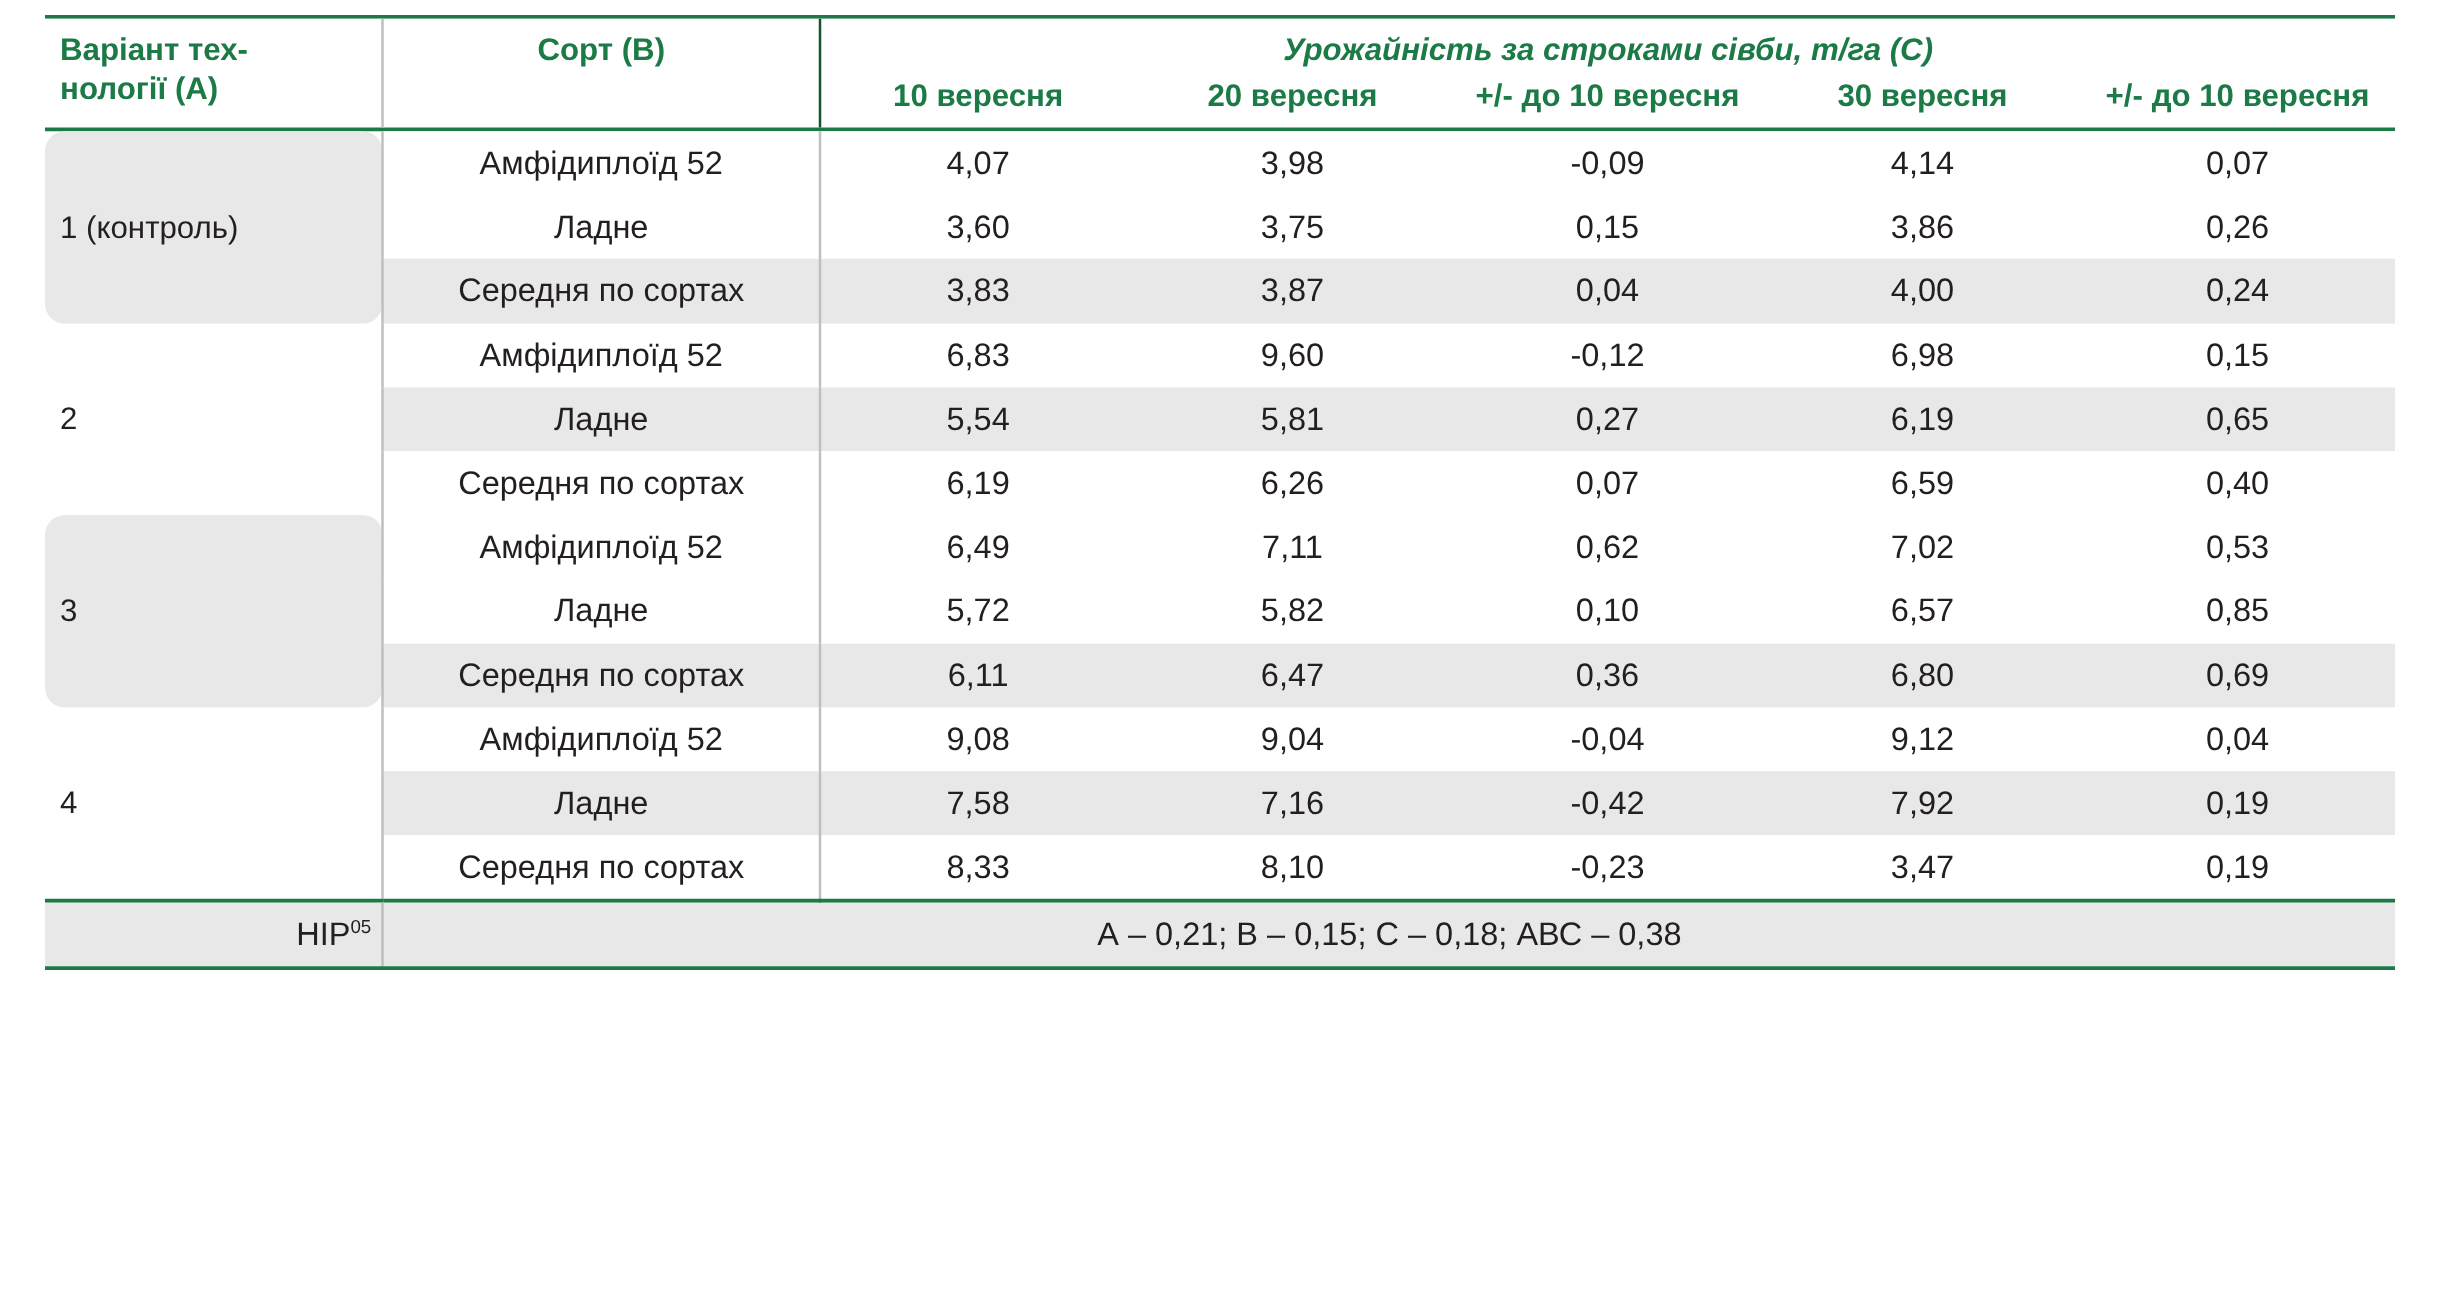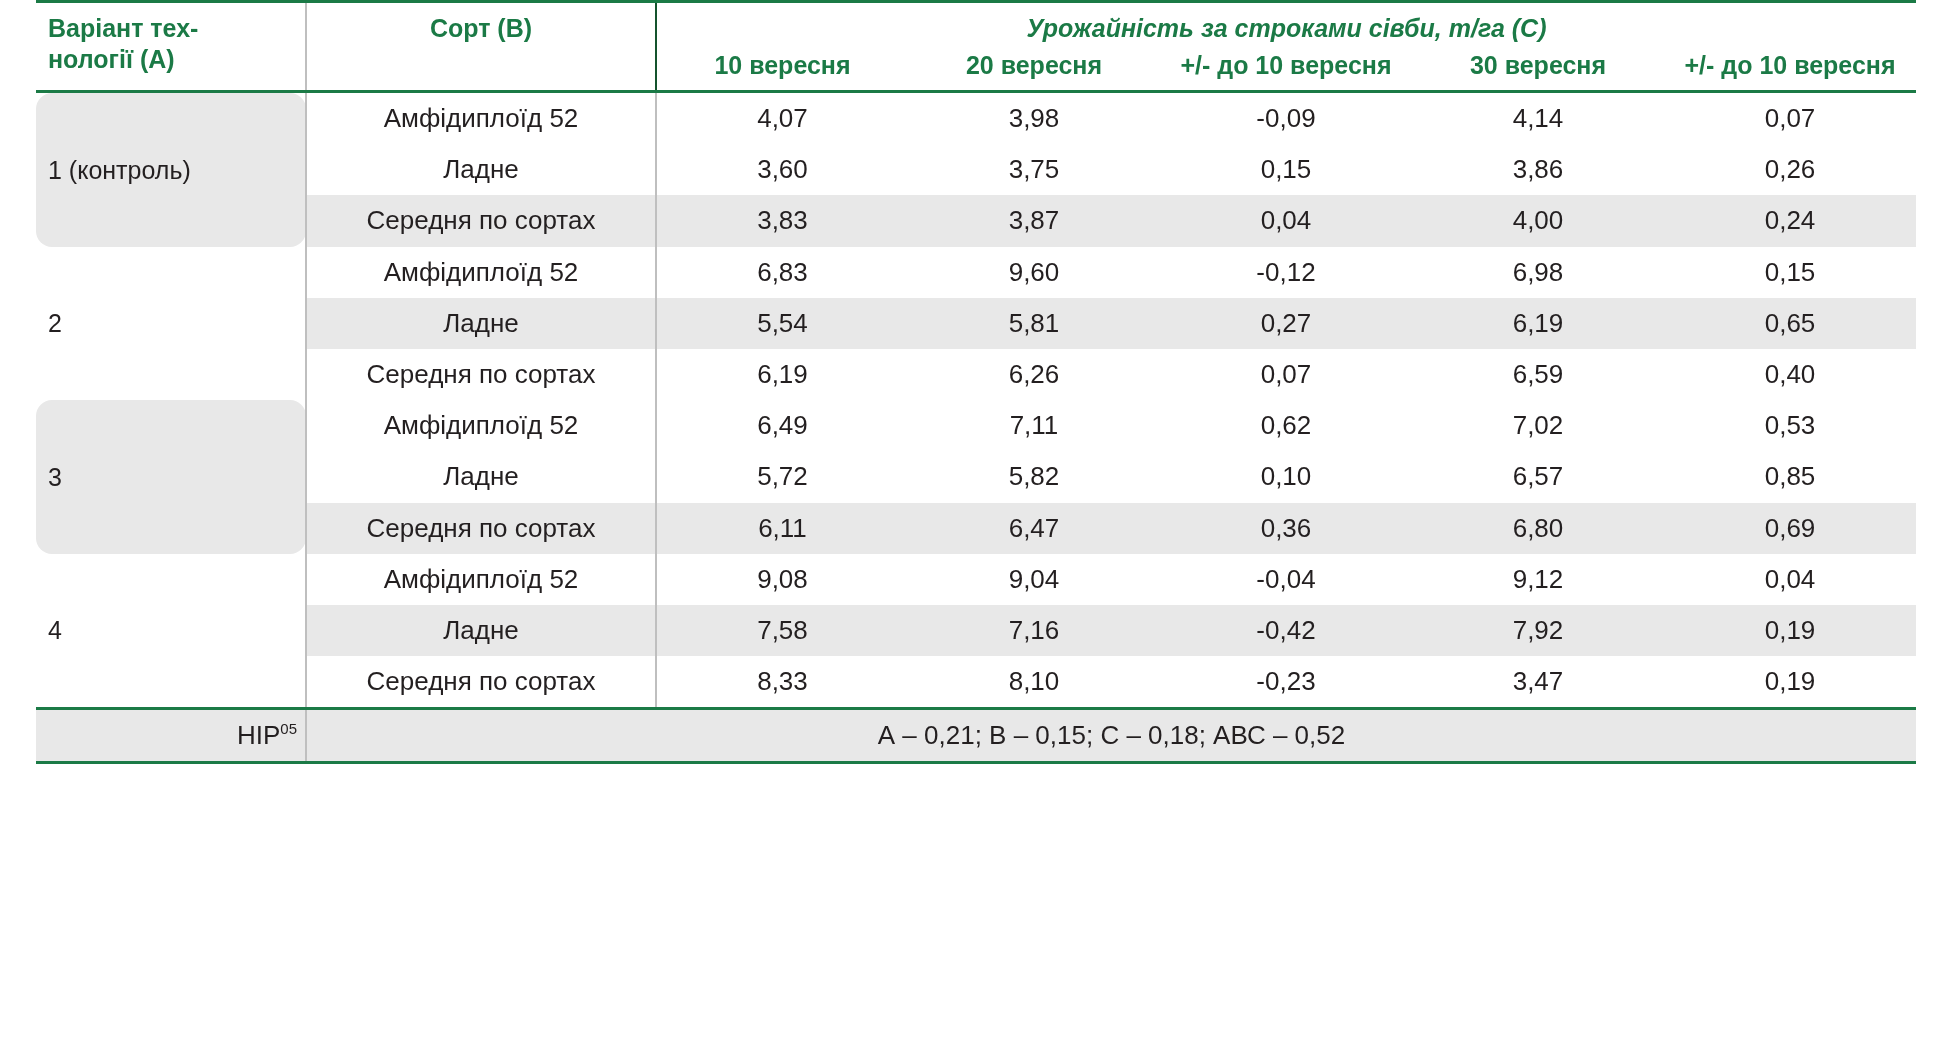--- a/index.html
+++ b/index.html
@@ -11,21 +11,21 @@
     width: 1952px;
     height: 1053px;
     font-family: "Liberation Sans", sans-serif;
     color: #231f20;
     overflow: hidden;
   }
 
   .table-wrap {
     width: 1752px;
     box-sizing: border-box;
-    padding: 0 36px;
+    padding: 12px 36px;
   }
 
   table.data {
     width: 1880px;
     border-collapse: collapse;
     table-layout: fixed;
   }
   thead th {
     color: #1b7a46;
     font-weight: bold;
@@ -259,18 +259,18 @@
         <td class="sort">Середня по сортах</td>
         <td>8,33</td>
         <td>8,10</td>
         <td>-0,23</td>
         <td>3,47</td>
         <td>0,19</td>
       </tr>
 
       <tr class="last-row">
         <td class="hip-label"><span>НІР</span><sup>05</sup></td>
-        <td class="hip-value" colspan="6">А – 0,21; В – 0,15; С – 0,18; АВС – 0,52</td>
+        <td class="hip-value" colspan="6">А – 0,21; В – 0,15; С – 0,18; АВС – 0,38</td>
       </tr>
     </tbody>
   </table>
   <div class="bottom-rule" style="margin:0;"></div>
 </div>
 
 </body></html>

